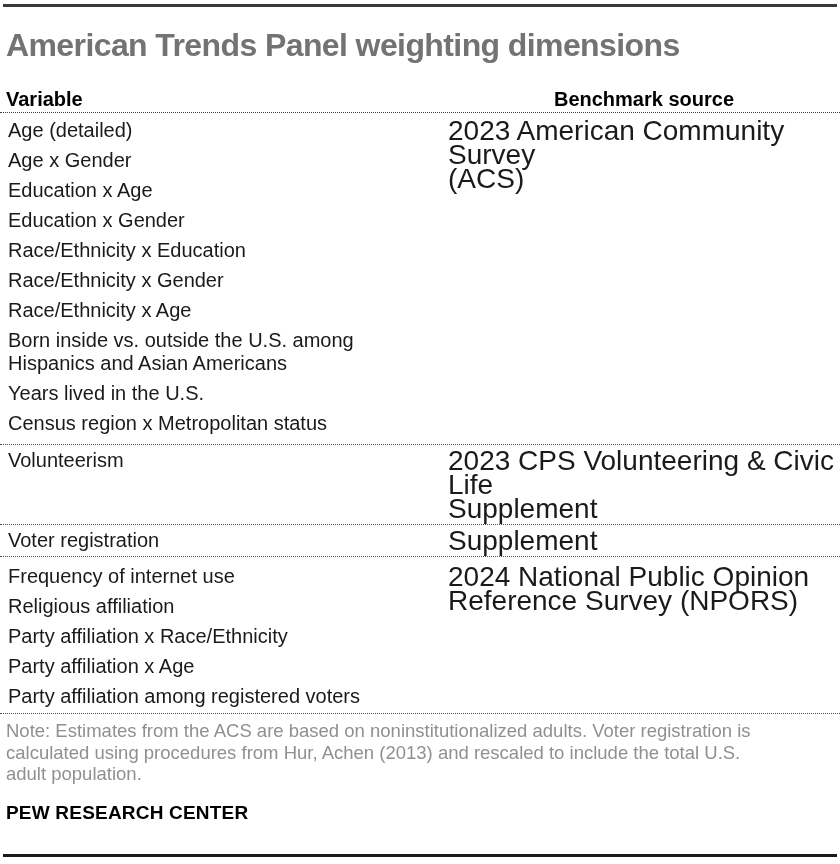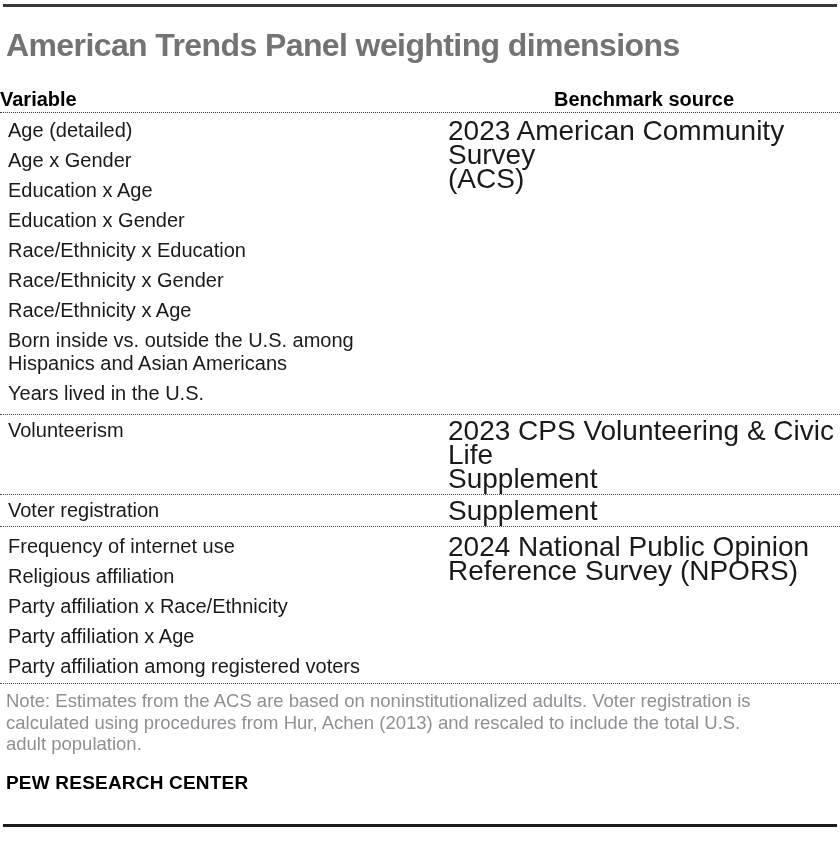--- a/index.html
+++ b/index.html
@@ -33,20 +33,21 @@
     margin-top: 27px;
     border-bottom: 1px dotted #3d3d3d;
     padding-bottom: 3px;
     font-size: 20px;
     line-height: 20px;
     font-weight: bold;
     color: #000000;
   }
   .h-var {
     width: 448px;
+    padding-left: 6px;
     box-sizing: border-box;
   }
   .h-src {
     flex: 1;
     text-align: center;
   }
   .group {
     display: flex;
     border-bottom: 1px dotted #4a4a4a;
     padding: 6px 0 9px 0;
@@ -128,20 +129,23 @@
         <div class="vrow">
           <div class="vline">Race/Ethnicity x Age</div>
         </div>
         <div class="vrow">
           <div class="vline">Born inside vs. outside the U.S. among</div>
           <div class="vline">Hispanics and Asian Americans</div>
         </div>
         <div class="vrow">
           <div class="vline">Years lived in the U.S.</div>
         </div>
+        <div class="vrow">
+          <div class="vline">Census region x Metropolitan status</div>
+        </div>
       </div>
       <div class="col-src">
         <div class="sline">2023 American Community Survey</div>
         <div class="sline">(ACS)</div>
       </div>
     </div>
     <div class="group g2">
       <div class="col-var">
         <div class="vrow">
           <div class="vline">Volunteerism</div>

